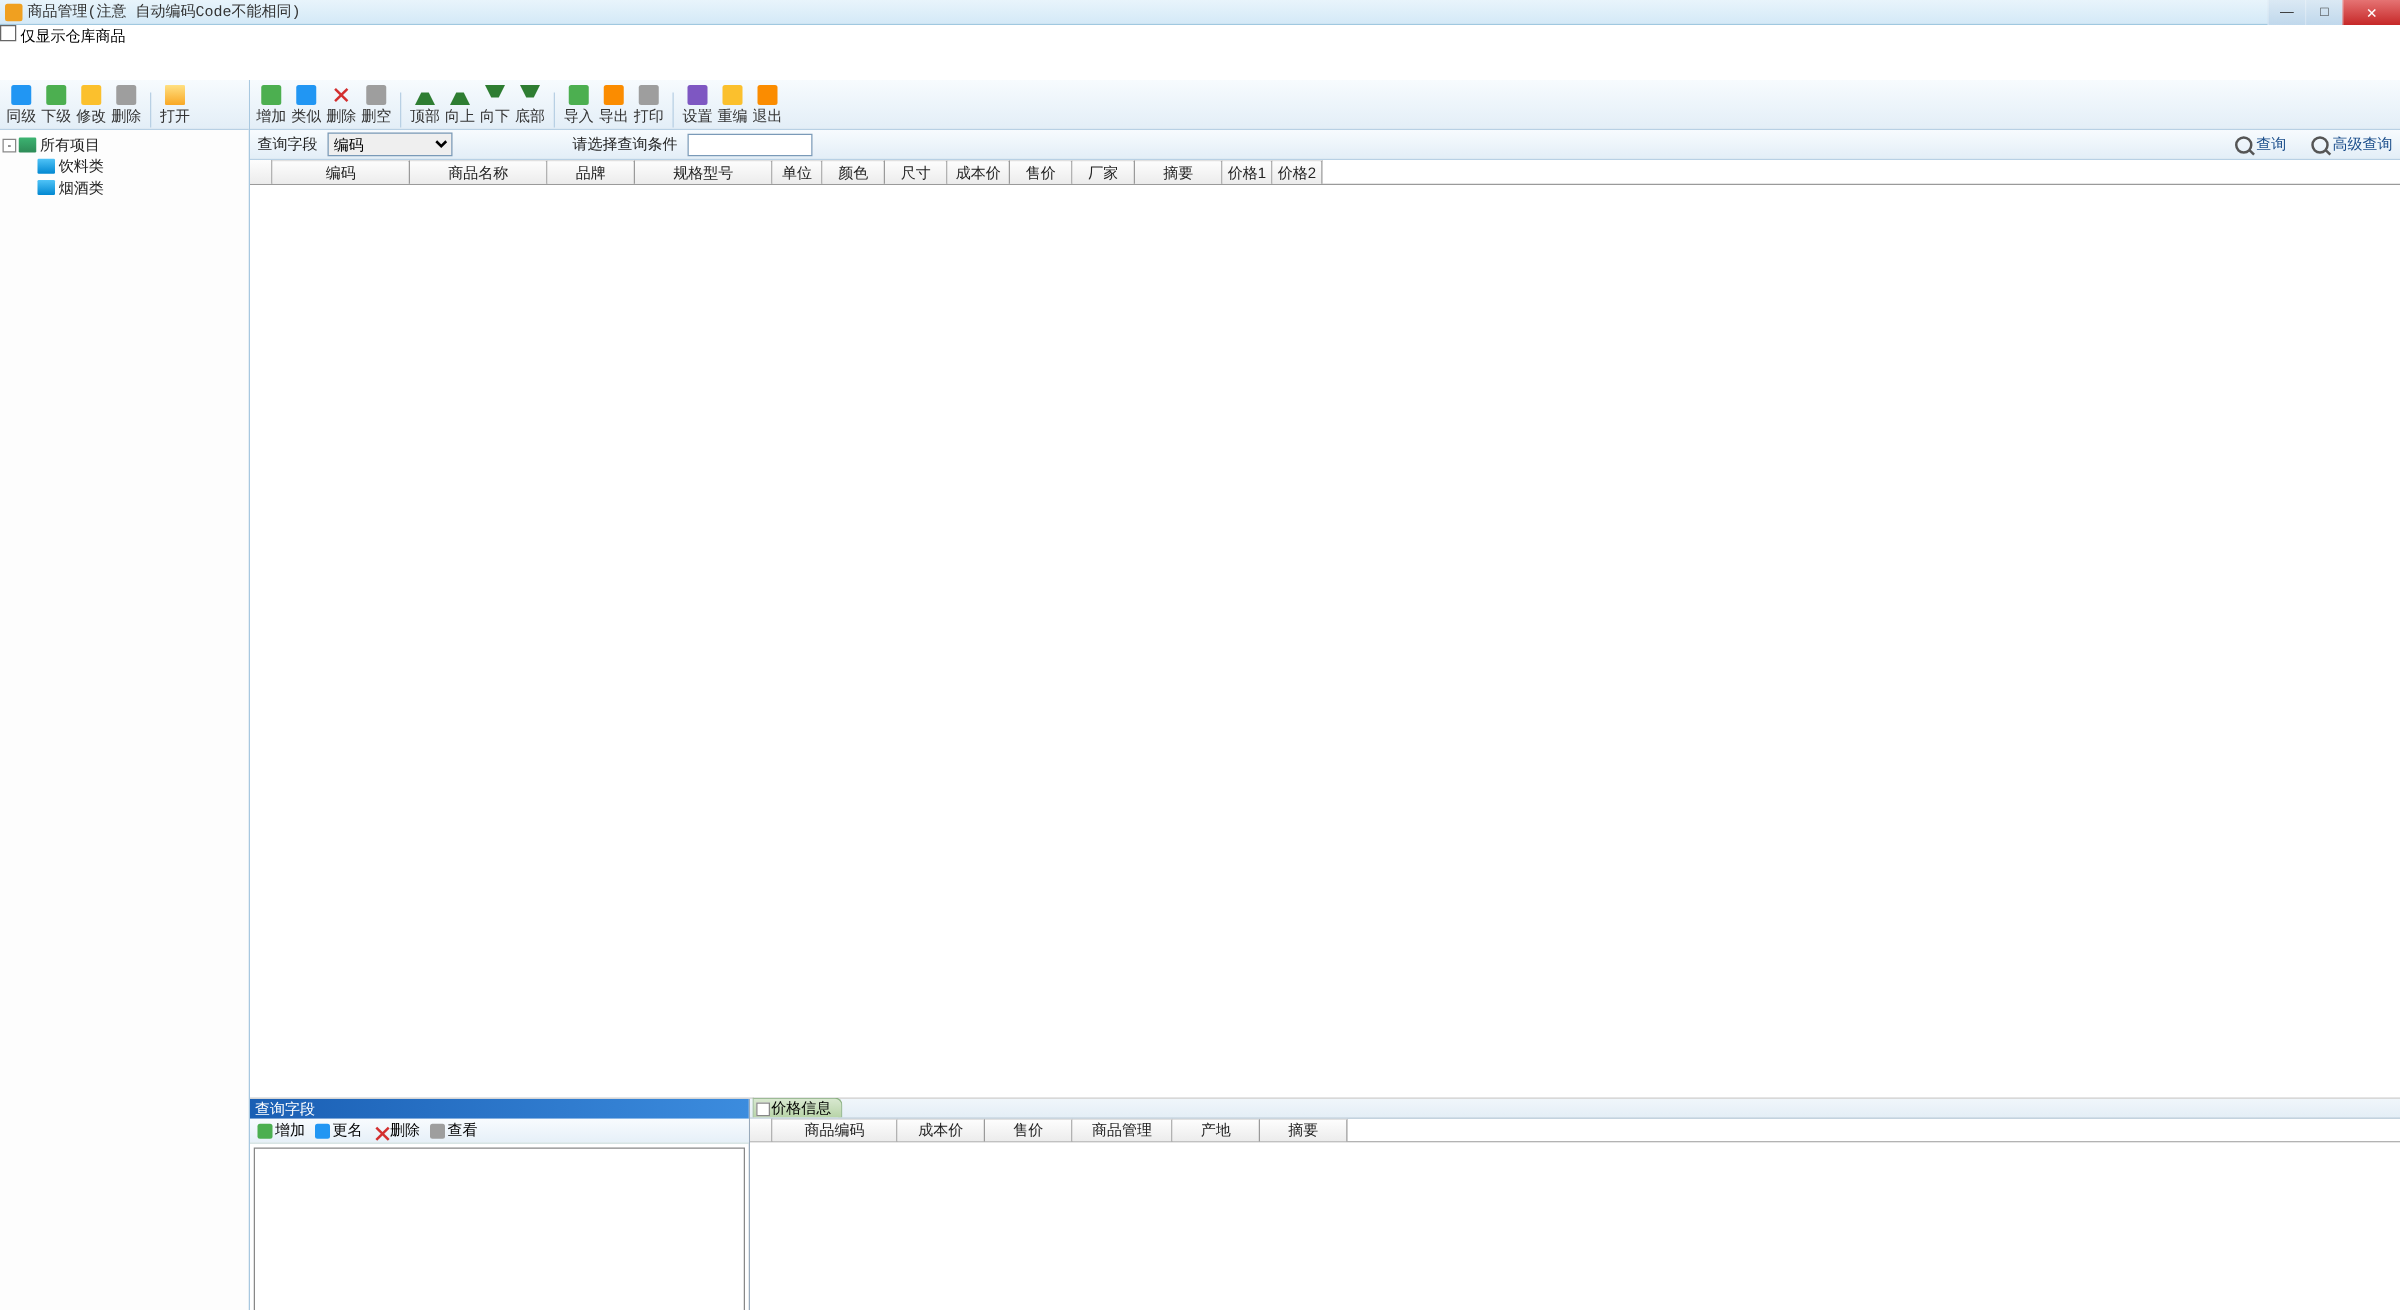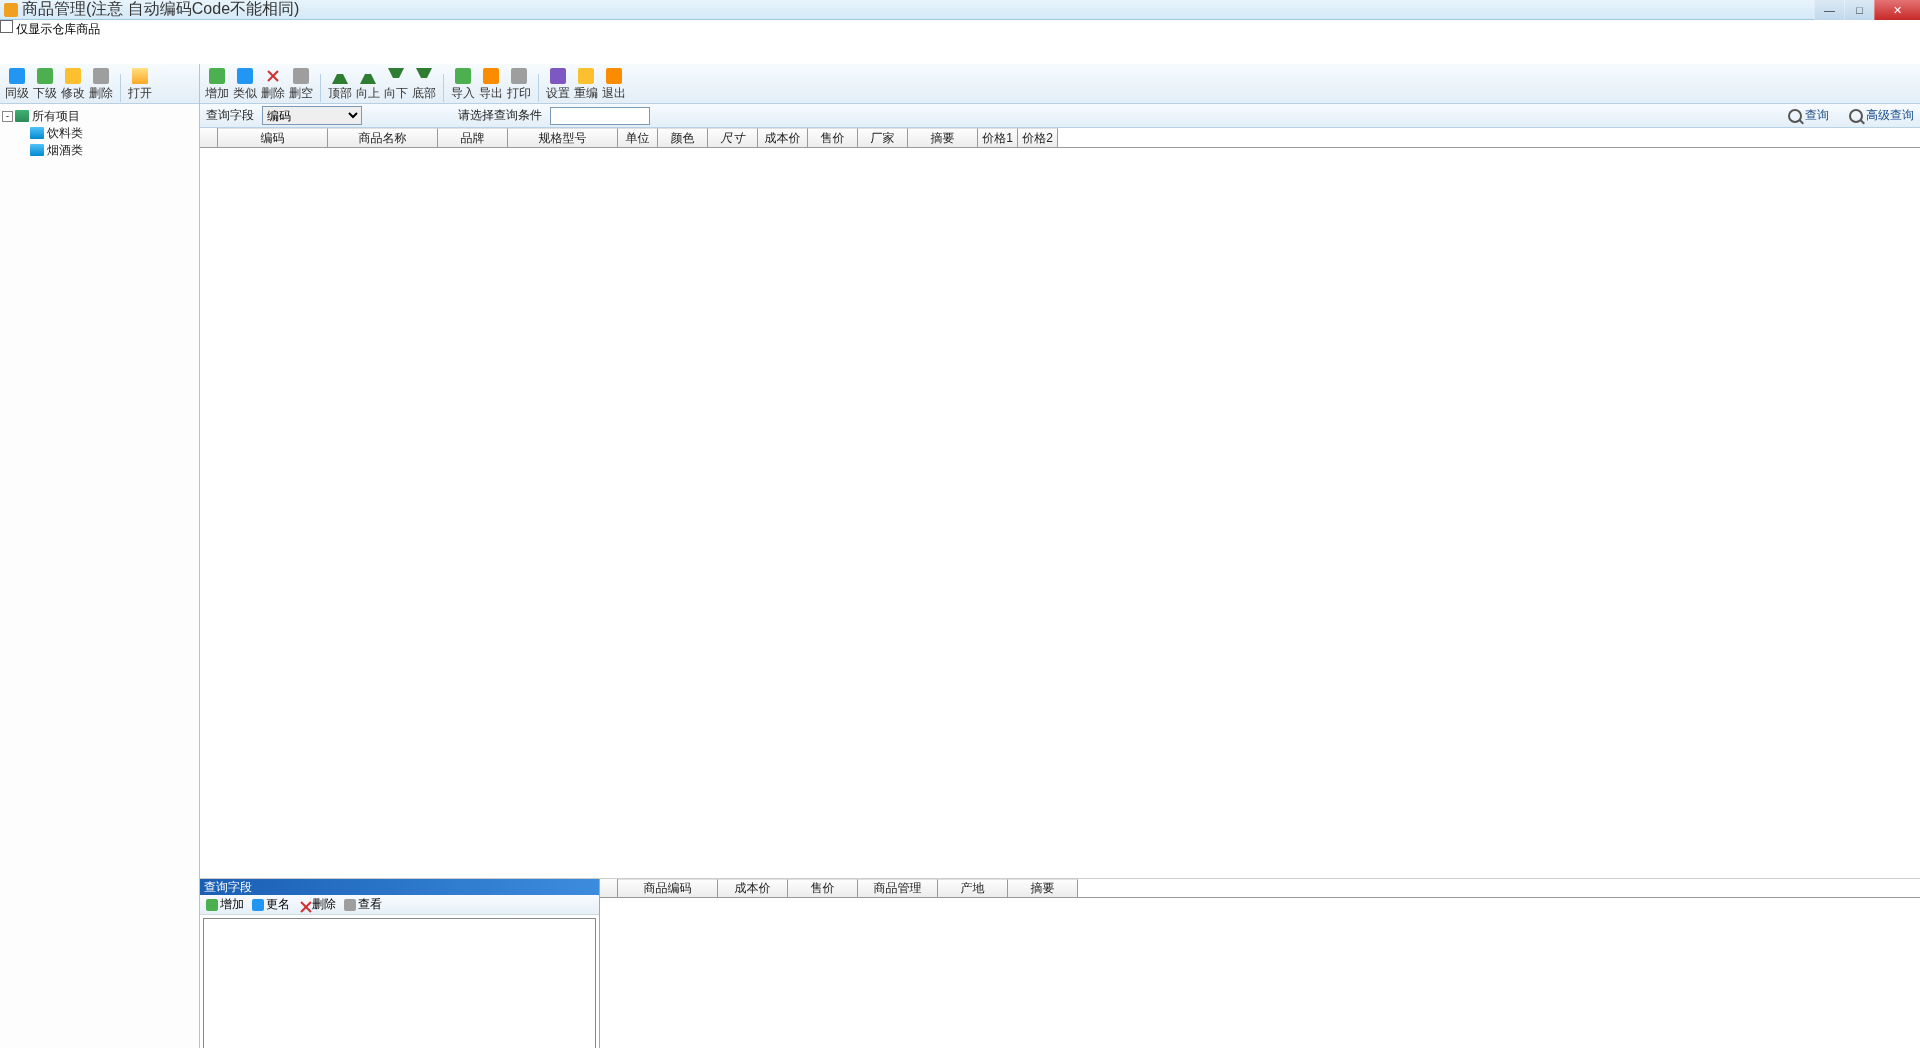--- a/index.html
+++ b/index.html
@@ -1,21 +1,21 @@
 <!DOCTYPE html>
 <html><head>
 <meta charset="utf-8">
 <style>
 * { box-sizing: border-box; margin: 0; padding: 0; }
 body { font-family: "Microsoft YaHei", "SimSun", sans-serif; font-size: 12px; background: #fff; overflow: hidden; width: 1920px; height: 1048px; }
 
 
 .titlebar { height: 20px; background: linear-gradient(to bottom, #e8f4fb, #d4e9f7); display: flex; align-items: center; padding-left: 4px; border-bottom: 1px solid #a0c8e0; position: relative; }
 .titlebar .icon-app { width: 14px; height: 14px; background: #f0a020; border-radius: 2px; margin-right: 4px; display: inline-block; }
-.titlebar .title-text { color: #333; font-size: 16px; }
+.titlebar .title-text { color: #333; font-size: 12px; font-family: Liberation Mono, monospace; }
 .titlebar .win-controls { position: absolute; right: 0; top: 0; display: flex; }
 .titlebar .win-btn { width: 30px; height: 20px; display: flex; align-items: center; justify-content: center; font-size: 11px; cursor: pointer; border-left: 1px solid rgba(255,255,255,0.3); }
 .titlebar .win-min { background: linear-gradient(to bottom,#dbe9f4,#c0d8ec); color:#333; }
 .titlebar .win-max { background: linear-gradient(to bottom,#dbe9f4,#c0d8ec); color:#333; }
 .titlebar .win-close { background: linear-gradient(to bottom,#e57373,#c62828); color:#fff; width: 46px; }
 
 
 .main { display: flex; height: calc(100% - 20px - 13px); margin-top: 44px; }
 .left-panel { width: 200px; border-right: 1px solid #a8c8e0; background: #fdfdfd; display:flex; flex-direction:column; }
 .right-panel { flex: 1; display: flex; flex-direction: column; }
@@ -241,21 +241,21 @@
     <div class="grid-container">
       <div class="grid-header">
         <div class="gh-row"></div>
         <div id="main-grid-cols" style="display:flex;">
             <div class="gh-cell" style="width: 110px;">编码</div>
             <div class="gh-cell" style="width: 110px;">商品名称</div>
             <div class="gh-cell" style="width: 70px;">品牌</div>
             <div class="gh-cell" style="width: 110px;">规格型号</div>
             <div class="gh-cell" style="width: 40px;">单位</div>
             <div class="gh-cell" style="width: 50px;">颜色</div>
-            <div class="gh-cell" style="width: 50px; font-style: italic;">尺寸</div>
+            <div class="gh-cell" style="width: 50px;">尺寸</div>
             <div class="gh-cell" style="width: 50px;">成本价</div>
             <div class="gh-cell" style="width: 50px;">售价</div>
             <div class="gh-cell" style="width: 50px;">厂家</div>
             <div class="gh-cell" style="width: 70px;">摘要</div>
             <div class="gh-cell" style="width: 40px;">价格1</div>
             <div class="gh-cell" style="width: 40px;">价格2</div>
           </div>
       </div>
     </div>
 
@@ -277,20 +277,25 @@
             </div>
           <div class="img-btn">
               <span class="mini-icon ic-grey" style="width:12px;height:12px;"></span>
               <span>查看</span>
             </div>
         </div>
         <div class="image-body"></div>
       </div>
 
       <div class="price-panel">
+        <div class="price-tab-row">
+          <div class="price-tab">
+              <span>价格信息</span>
+            </div>
+        </div>
         <div class="price-grid-header">
           <div class="gh-row"></div>
           <div id="price-grid-cols" style="display:flex;">
               <div class="gh-cell" style="width: 100px;">商品编码</div>
               <div class="gh-cell" style="width: 70px;">成本价</div>
               <div class="gh-cell" style="width: 70px;">售价</div>
               <div class="gh-cell" style="width: 80px;">商品管理</div>
               <div class="gh-cell" style="width: 70px;">产地</div>
               <div class="gh-cell" style="width: 70px;">摘要</div>
             </div>

